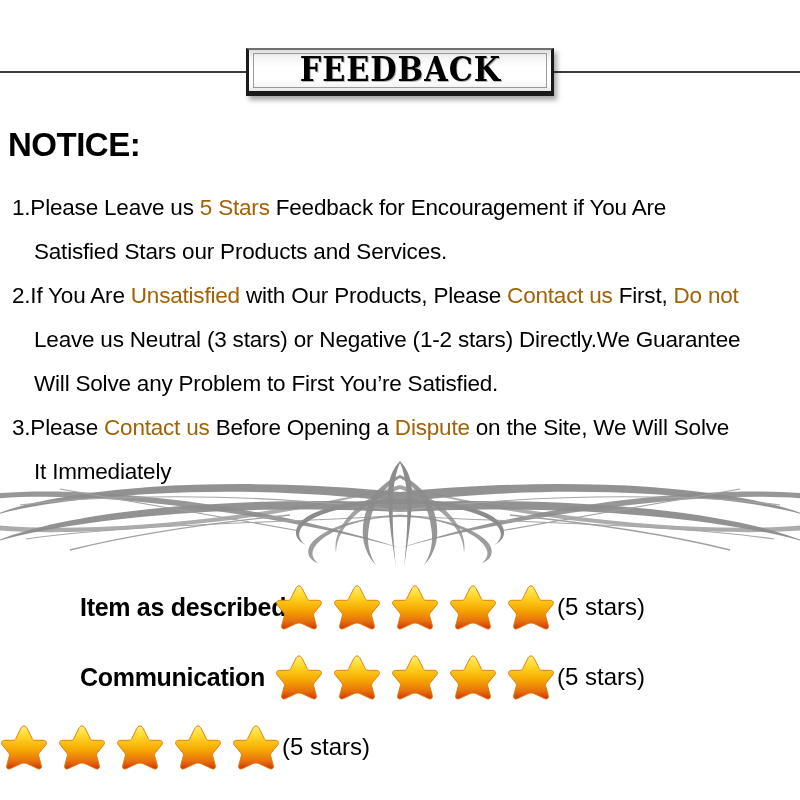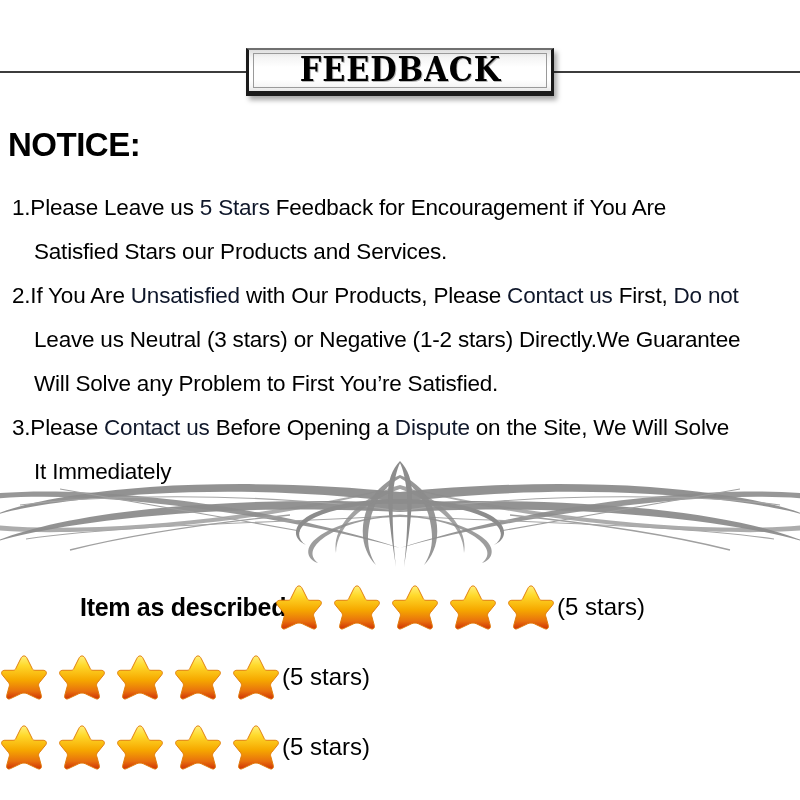--- a/index.html
+++ b/index.html
@@ -78,21 +78,21 @@
     top: 186px;
     width: 800px;
   }
   .notice-line {
     font-size: 22.5px;
     line-height: 44px;
     white-space: nowrap;
     letter-spacing: -0.2px;
   }
   .notice-line.indent { padding-left: 22px; }
-  .hl { color: #0f172a; text-align: center; }
+  .hl { color: #a16207; text-align: center; }
 
   
   .flourish {
     position: absolute;
     left: 0;
     top: 455px;
     width: 800px;
     height: 115px;
   }
 
@@ -196,20 +196,21 @@
         <svg width="48" height="46" class="star-ico">
           <use href="#starSym"></use>
         </svg>
         <svg width="48" height="46" class="star-ico">
           <use href="#starSym"></use>
         </svg>
       </div>
       <div class="rating-count">(5 stars)</div>
     </div>
     <div class="rating-row">
+      <div class="rating-label">Communication</div>
       <div class="stars">
         <svg width="48" height="46" class="star-ico">
           <use href="#starSym"></use>
         </svg>
         <svg width="48" height="46" class="star-ico">
           <use href="#starSym"></use>
         </svg>
         <svg width="48" height="46" class="star-ico">
           <use href="#starSym"></use>
         </svg>

